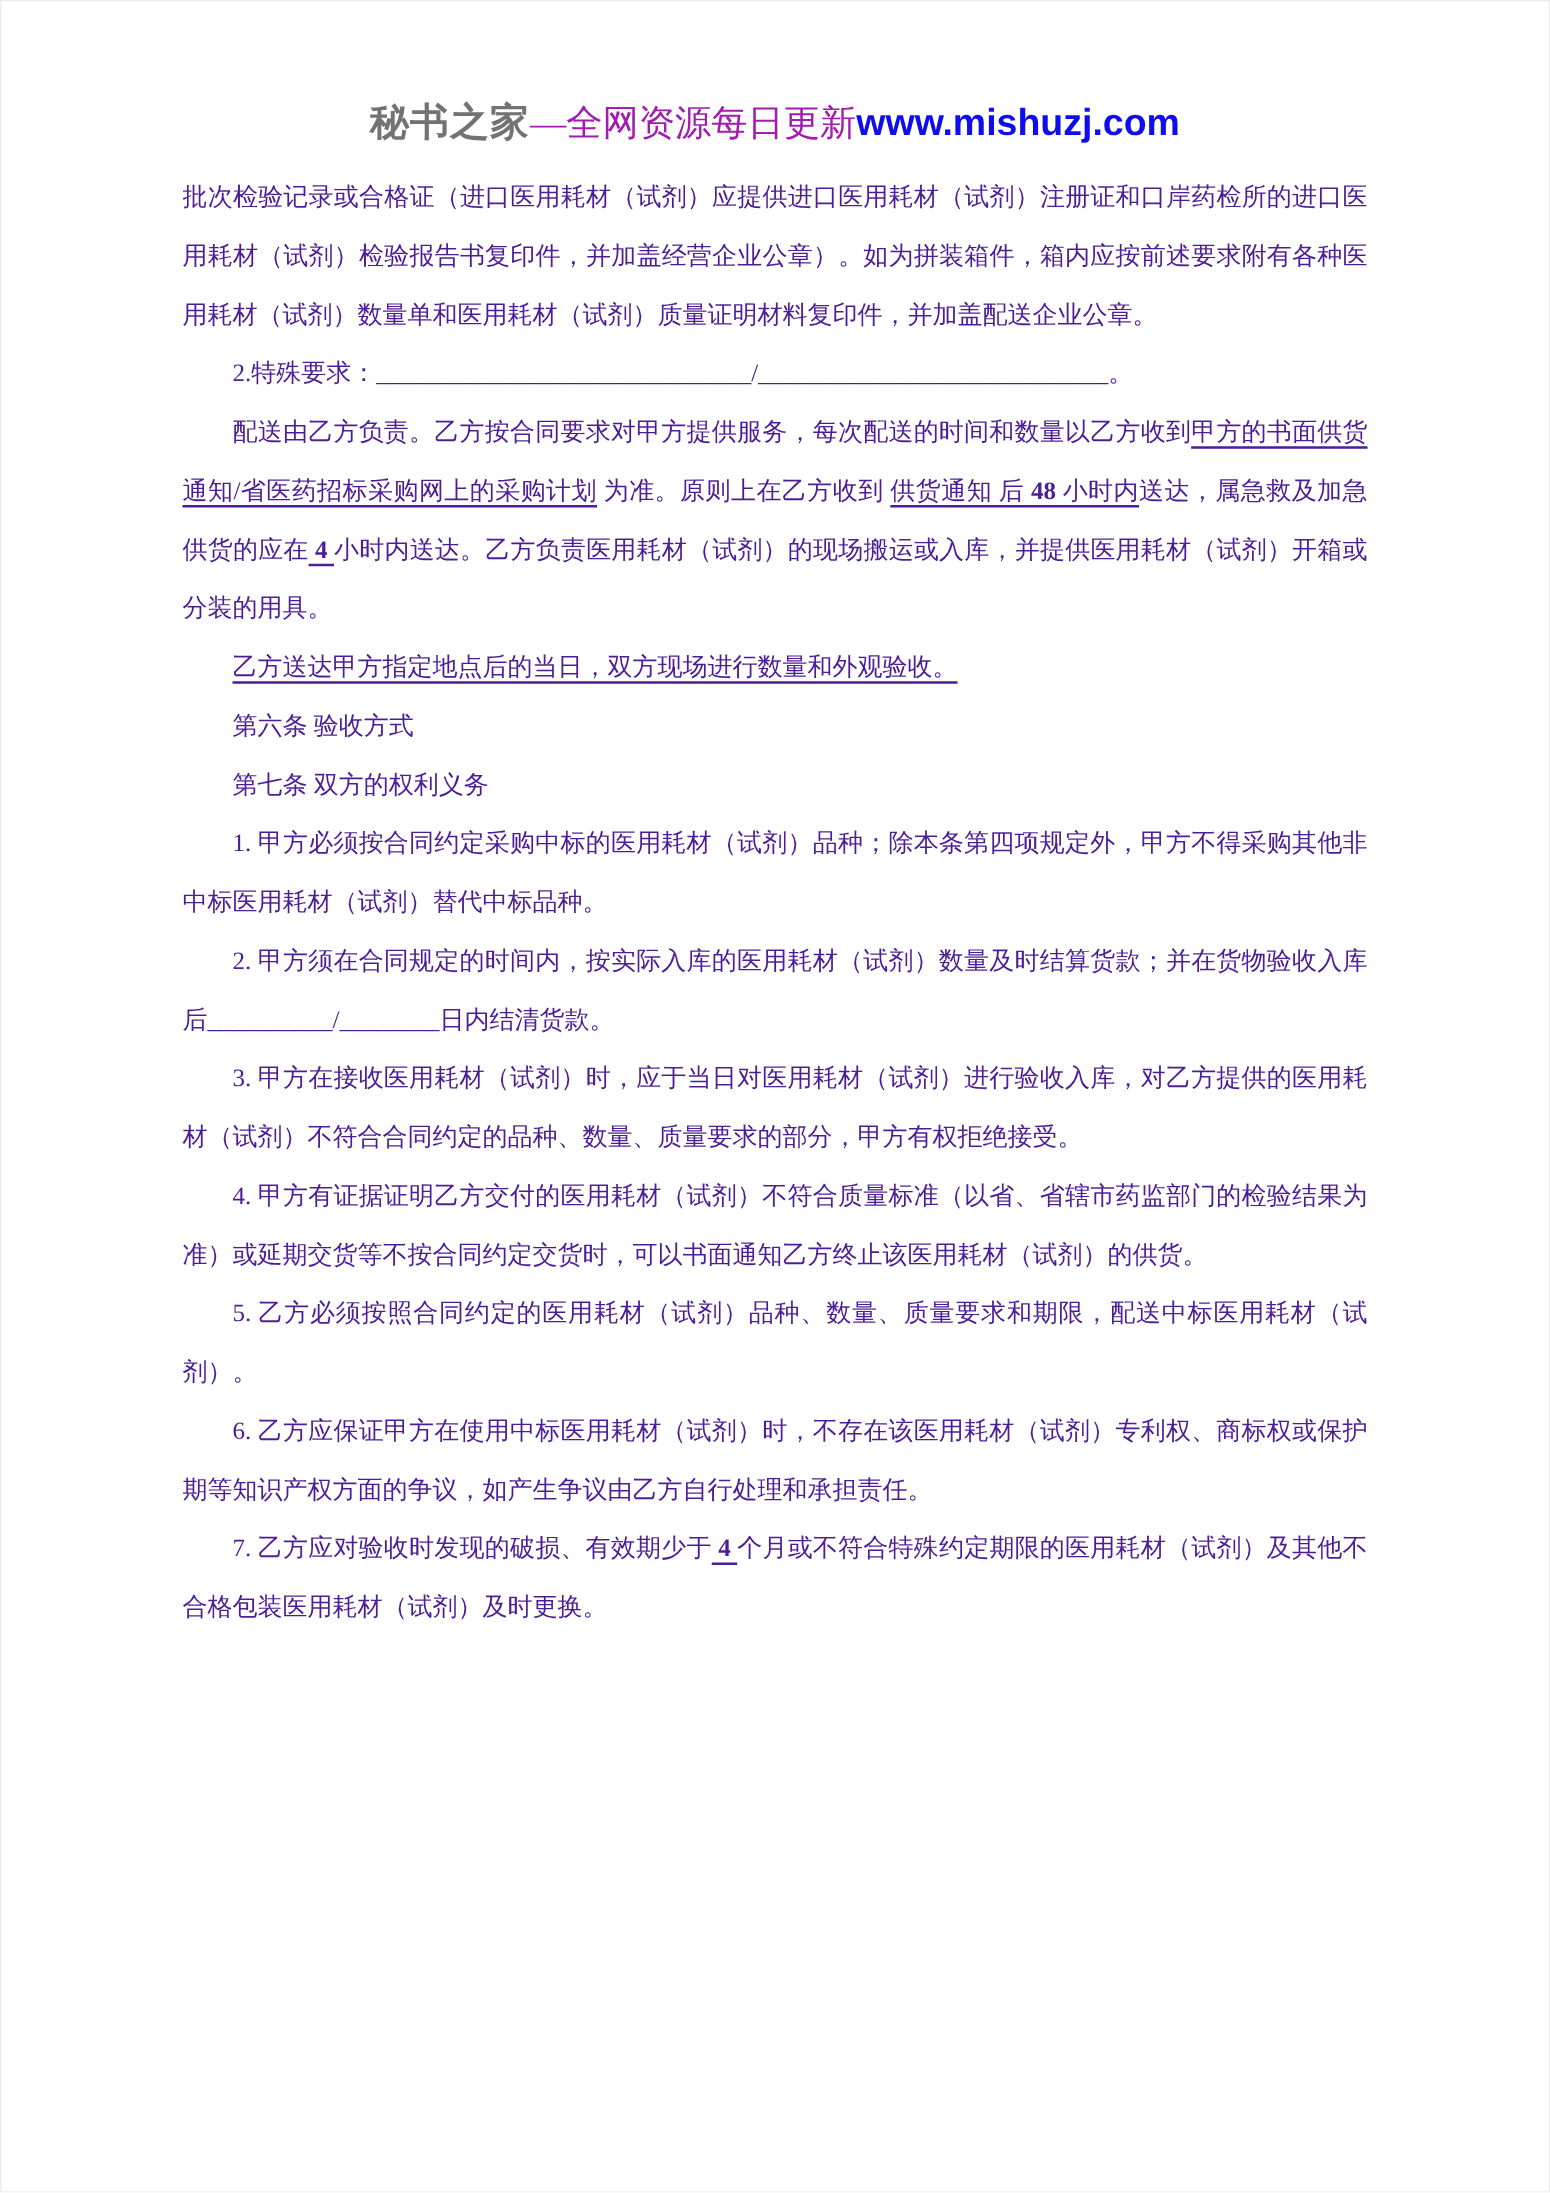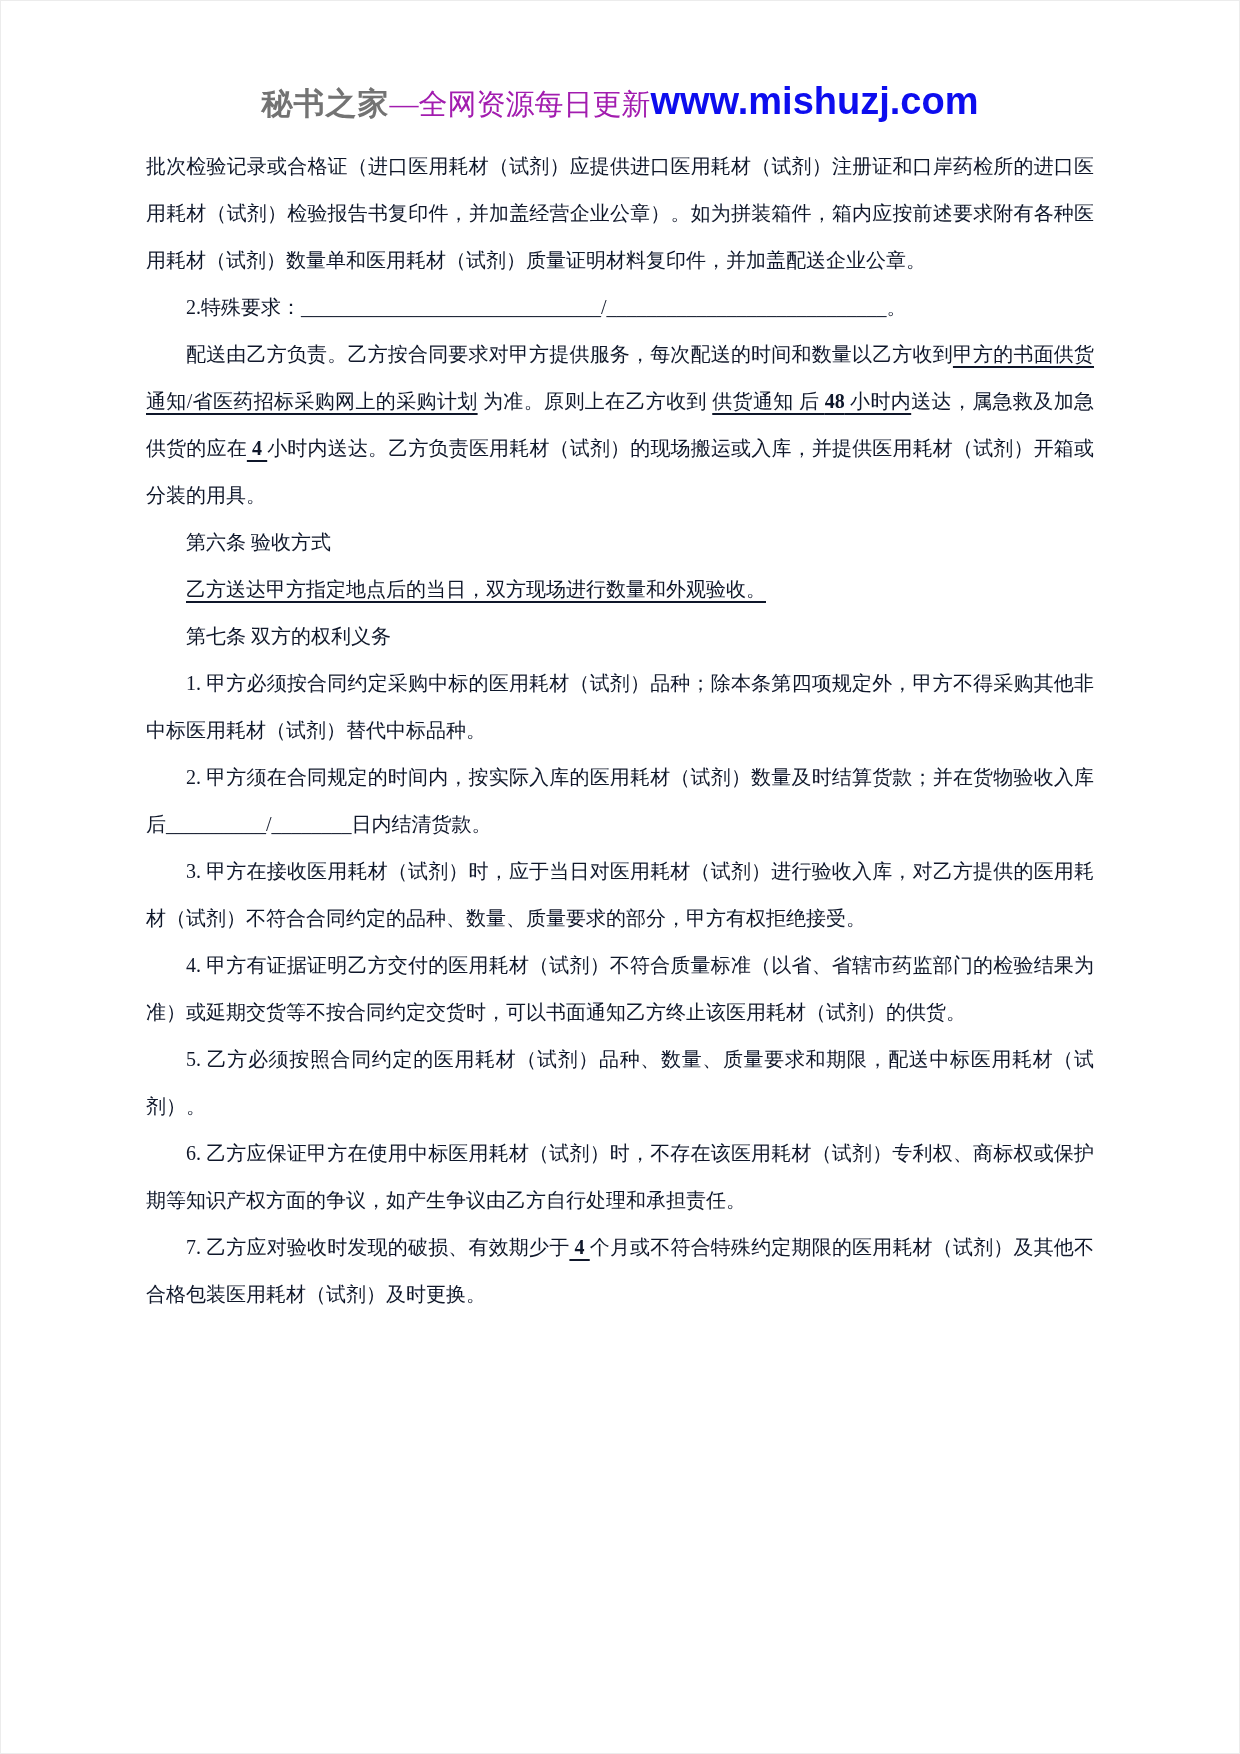--- a/index.html
+++ b/index.html
@@ -27,31 +27,31 @@
   .site-header .brand {
     font-size: 31px;
     font-weight: bold;
     letter-spacing: 1px;
   }
   .site-header .tagline {
     font-size: 29px;
     color: #111111;
   }
   .site-header .url {
-    font-size: 38px;
+    font-size: 30px;
     font-weight: bold;
     font-family: "Liberation Sans", "DejaVu Sans", sans-serif;
     text-decoration: none;
   }
   .doc-body {
     margin-top: 18px;
     padding: 0 145px;
     font-size: 20px;
     line-height: 47px;
-    color: #0f172a;
+    color: #4c1d95;
     text-align: justify;
     text-justify: inter-character;
     overflow-wrap: break-word;
     word-break: break-all;
   }
   .para {
     margin: 0;
   }
   .para.indent {
     text-indent: 2em;
@@ -68,22 +68,22 @@
 <body>
 
 <div class="page">
   <div class="site-header">
     <span class="brand" style="color: #737373;">秘书之家</span><span class="tagline" style="color: #a21caf;">—全网资源每日更新</span><a class="url" href="#" style="color: rgb(13, 13, 238);">www.mishuzj.com</a>
   </div>
   <div class="doc-body">
       <p class="para"><span>批次检验记录或合格证（进口医用耗材（试剂）应提供进口医用耗材（试剂）注册证和口岸药检所的进口医用耗材（试剂）检验报告书复印件，并加盖经营企业公章）。如为拼装箱件，箱内应按前述要求附有各种医用耗材（试剂）数量单和医用耗材（试剂）质量证明材料复印件，并加盖配送企业公章。</span></p>
       <p class="para indent"><span>2.特殊要求：</span><span>______________________________</span><span>/</span><span>____________________________</span><span>。</span></p>
       <p class="para indent"><span>配送由乙方负责。乙方按合同要求对甲方提供服务，每次配送的时间和数量以乙方收到</span><span class="u">甲方的书面供货通知/省医药招标采购网上的采购计划</span><span> 为准。原则上在乙方收到 </span><span class="u">供货通知 后 </span><span class="u b">48</span><span class="u"> 小时内</span><span>送达，属急救及加急供货的应在</span><span class="u b"> 4 </span><span>小时内送达。乙方负责医用耗材（试剂）的现场搬运或入库，并提供医用耗材（试剂）开箱或分装的用具。</span></p>
+      <p class="para indent"><span class="u">乙方送达甲方指定地点后的当日，双方现场进行数量和外观验收。 </span></p>
       <p class="para indent"><span>第六条 验收方式</span></p>
-      <p class="para indent"><span class="u">乙方送达甲方指定地点后的当日，双方现场进行数量和外观验收。 </span></p>
       <p class="para indent"><span>第七条 双方的权利义务</span></p>
       <p class="para indent"><span>1. 甲方必须按合同约定采购中标的医用耗材（试剂）品种；除本条第四项规定外，甲方不得采购其他非中标医用耗材（试剂）替代中标品种。</span></p>
       <p class="para indent"><span>2. 甲方须在合同规定的时间内，按实际入库的医用耗材（试剂）数量及时结算货款；并在货物验收入库后</span><span>__________</span><span>/</span><span>________</span><span>日内结清货款。</span></p>
       <p class="para indent"><span>3. 甲方在接收医用耗材（试剂）时，应于当日对医用耗材（试剂）进行验收入库，对乙方提供的医用耗材（试剂）不符合合同约定的品种、数量、质量要求的部分，甲方有权拒绝接受。</span></p>
       <p class="para indent"><span>4. 甲方有证据证明乙方交付的医用耗材（试剂）不符合质量标准（以省、省辖市药监部门的检验结果为准）或延期交货等不按合同约定交货时，可以书面通知乙方终止该医用耗材（试剂）的供货。</span></p>
       <p class="para indent"><span>5. 乙方必须按照合同约定的医用耗材（试剂）品种、数量、质量要求和期限，配送中标医用耗材（试剂）。</span></p>
       <p class="para indent"><span>6. 乙方应保证甲方在使用中标医用耗材（试剂）时，不存在该医用耗材（试剂）专利权、商标权或保护期等知识产权方面的争议，如产生争议由乙方自行处理和承担责任。</span></p>
       <p class="para indent"><span>7. 乙方应对验收时发现的破损、有效期少于</span><span class="u b"> 4 </span><span>个月或不符合特殊约定期限的医用耗材（试剂）及其他不合格包装医用耗材（试剂）及时更换。</span></p>
     </div>
 </div>

